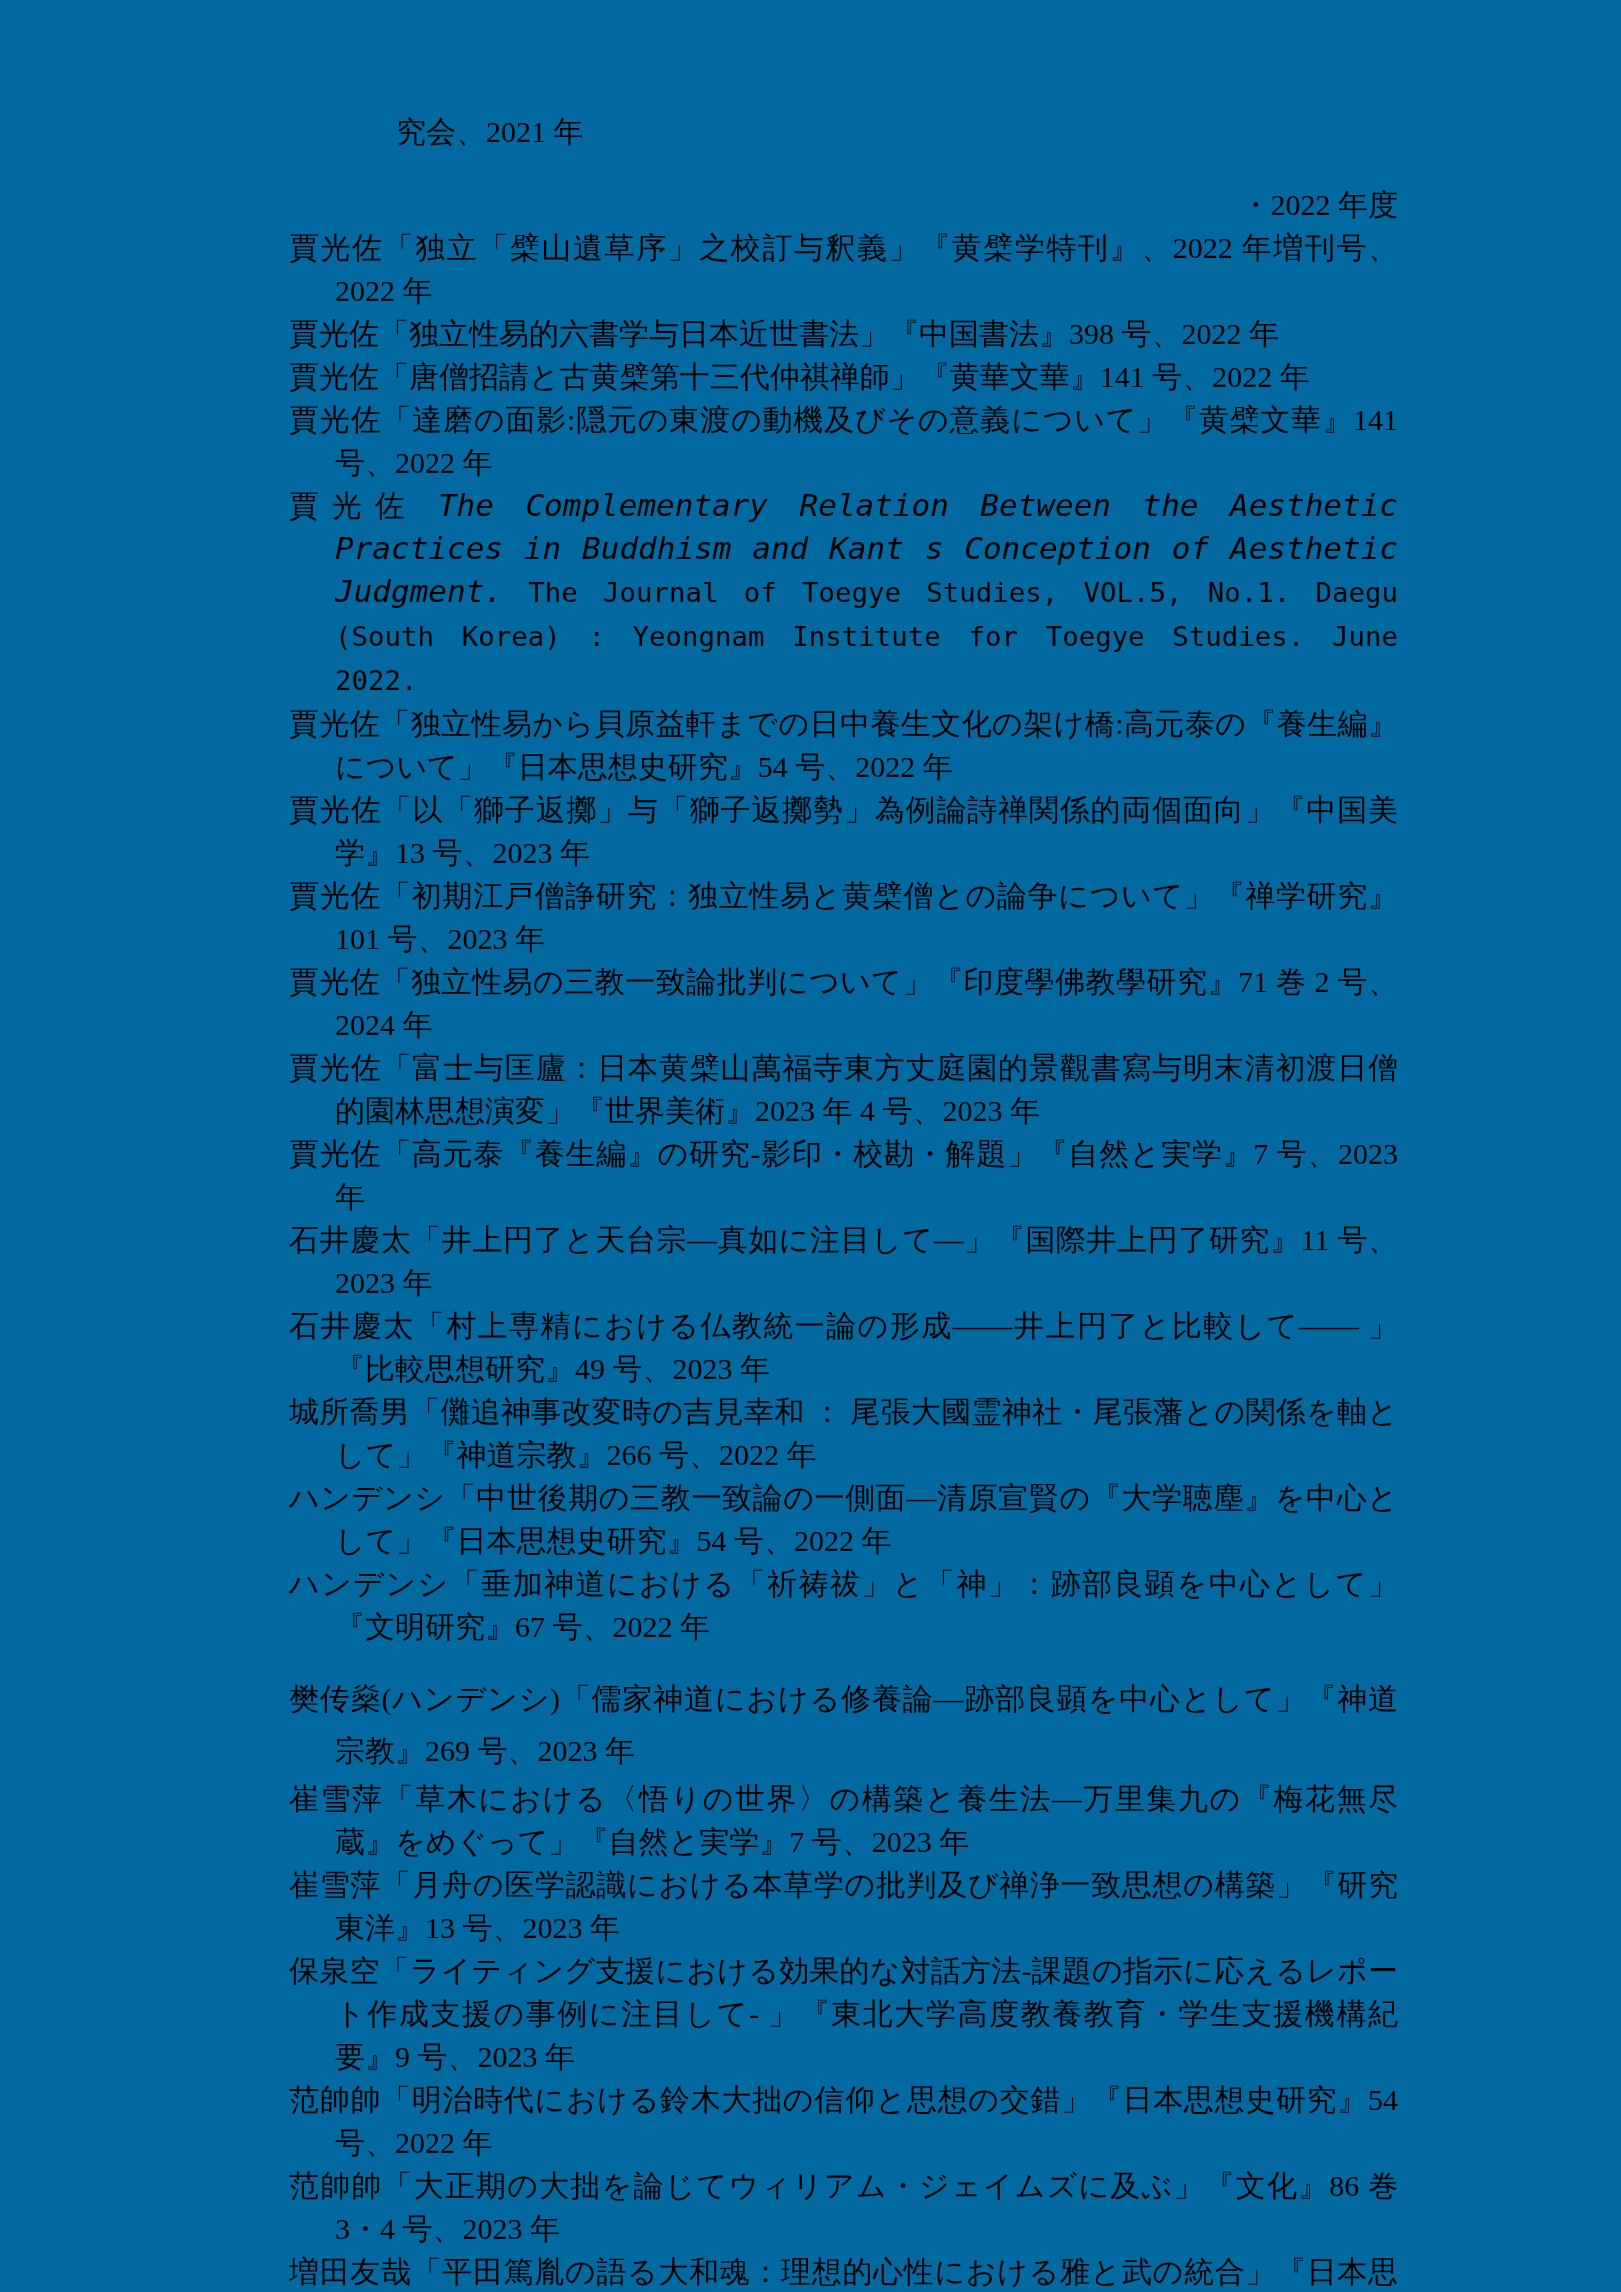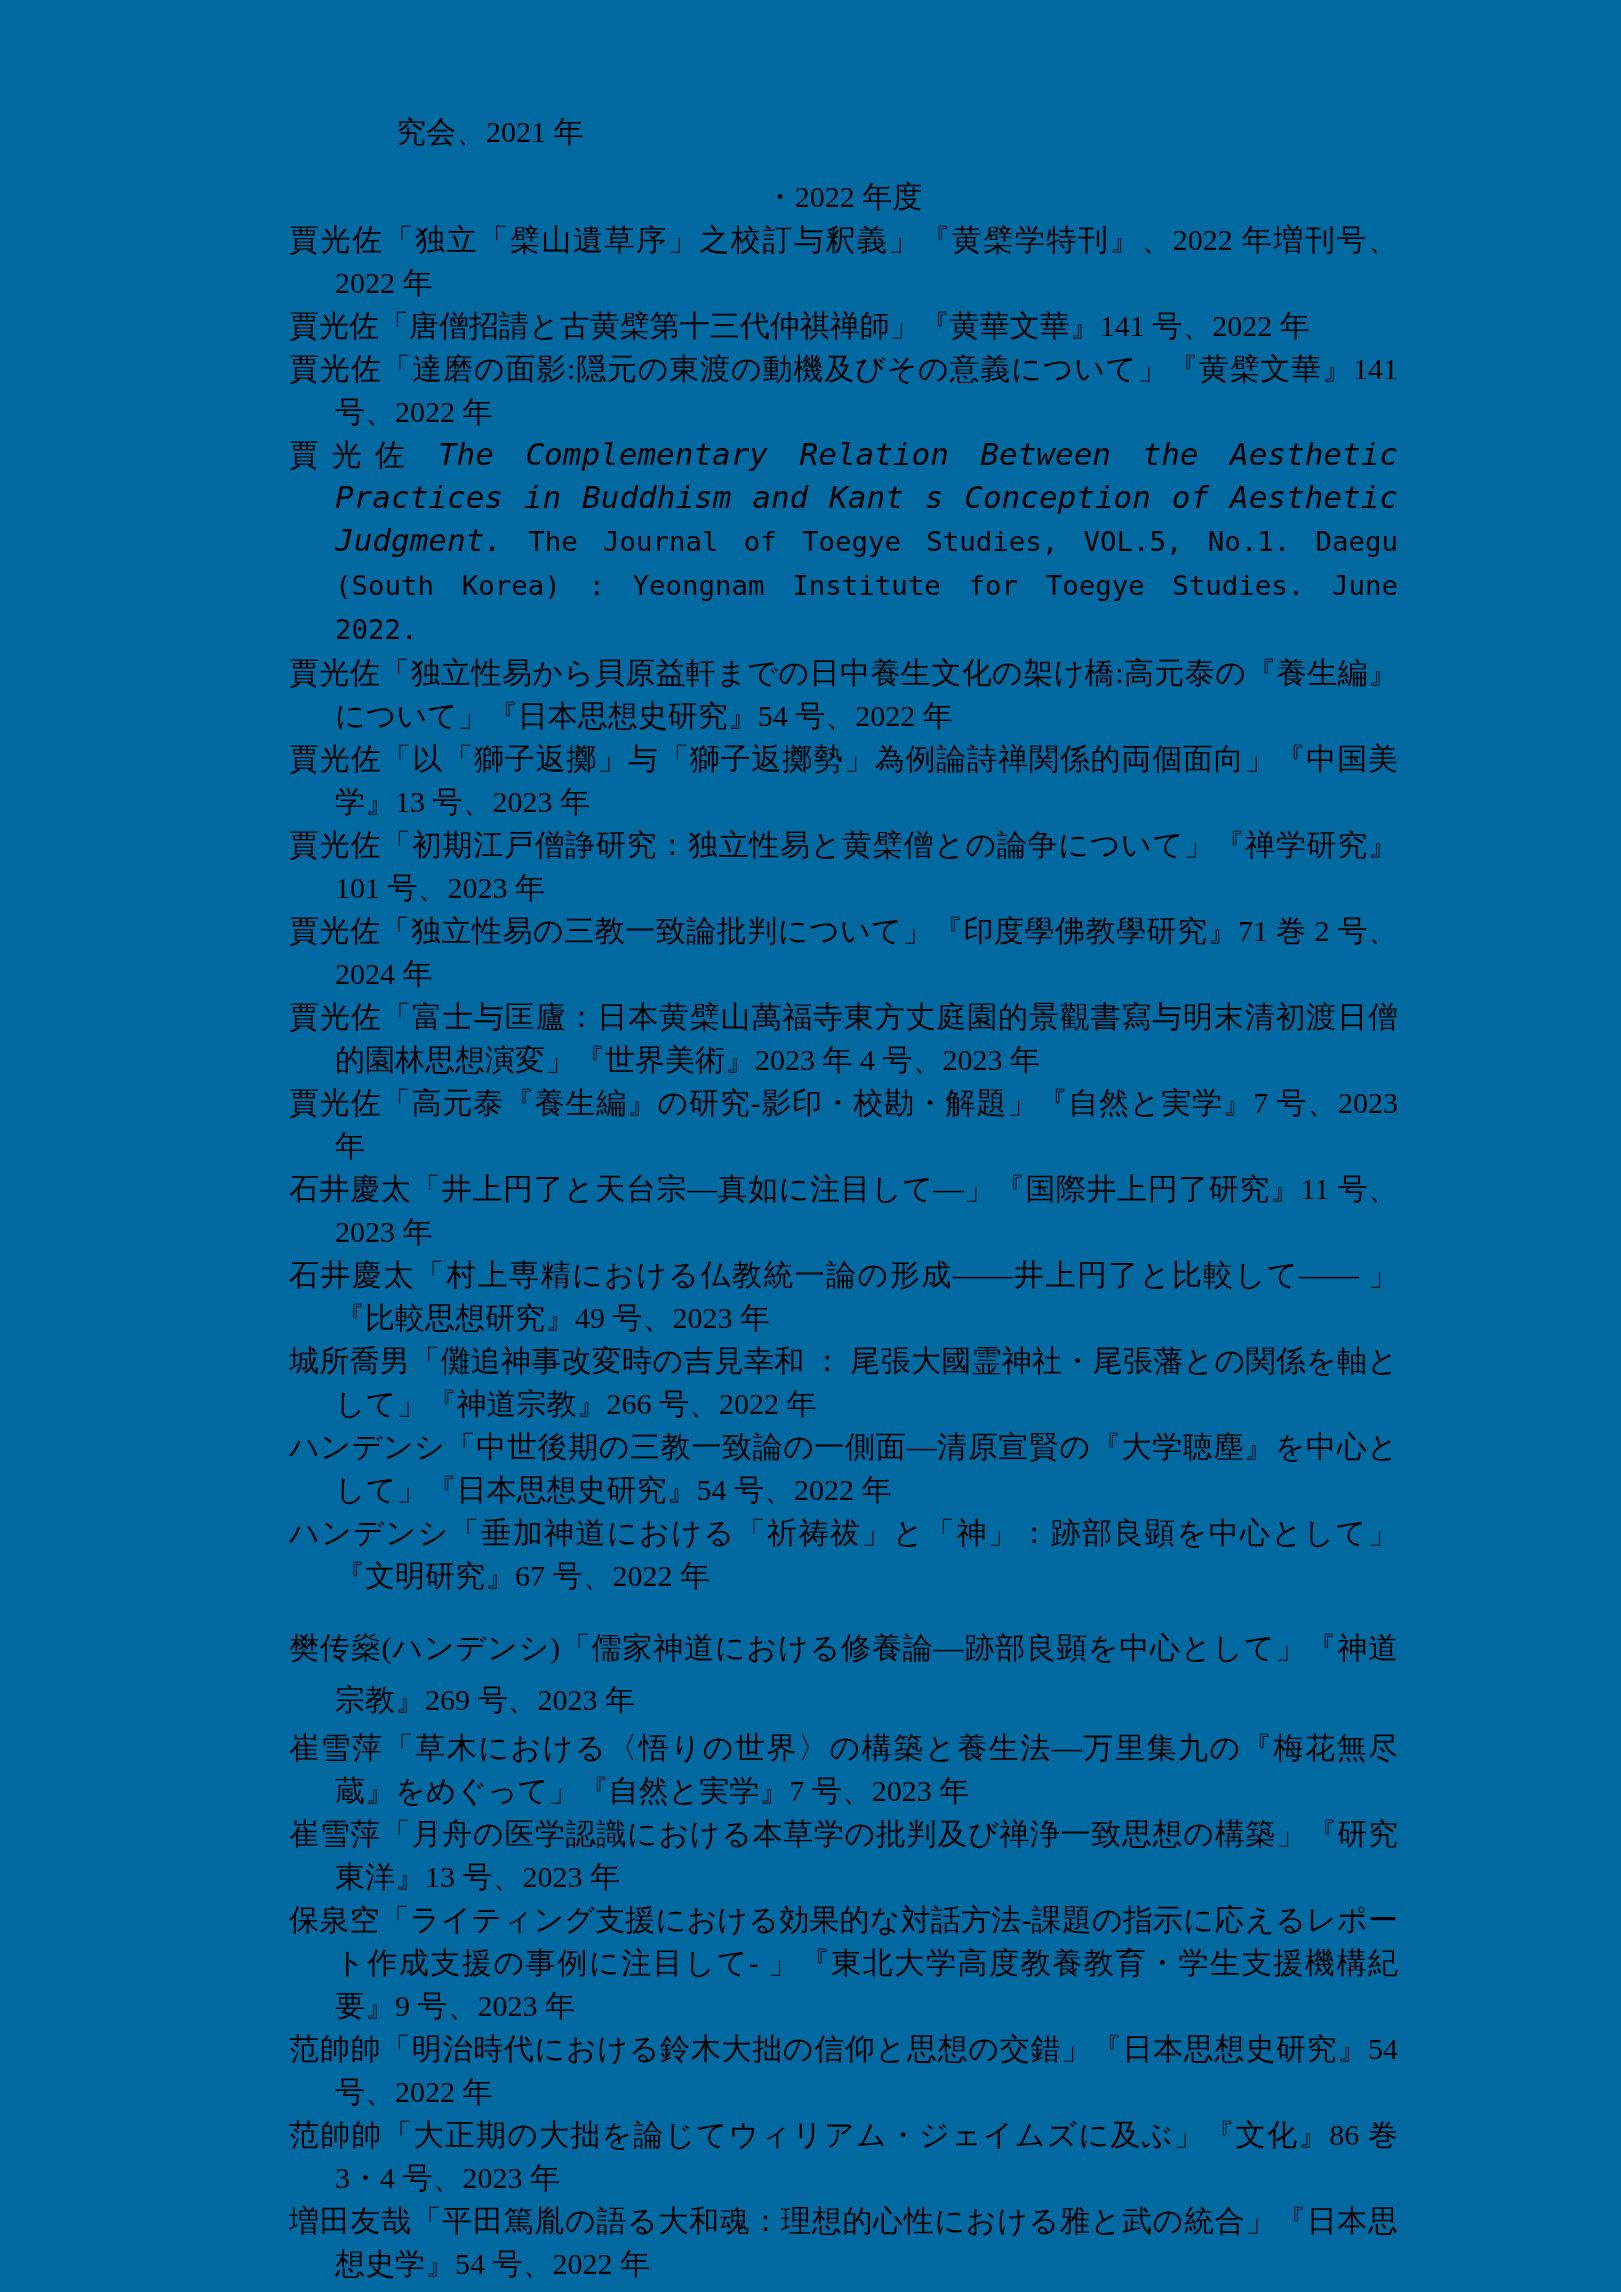--- a/index.html
+++ b/index.html
@@ -20,22 +20,22 @@
   .entry {
     text-align: justify;
     padding-left: 46px;
     text-indent: -46px;
   }
   .carryover {
     text-align: left;
     text-indent: 61px;
   }
   .heading {
-    margin-top: 22px;
-    text-align: center;
+    margin-top: 30px;
+    text-align: right;
   }
   .entry.spaced {
     margin-top: 24.5px;
     line-height: 52px;
   }
   .latin {
     font-family: "DejaVu Sans Mono", "Liberation Mono", monospace;
     font-size: 27.4px;
     line-height: inherit;
   }
@@ -49,20 +49,21 @@
 </head>
 <body>
 
 <div class="page">
   <p class="entry carryover">究会、2021 年</p>
 
   <p class="heading">・2022 年度</p>
 
   <div id="publication-list">
       <p class="entry">賈光佐「独立「檗山遺草序」之校訂与釈義」『黄檗学特刊』、2022 年増刊号、2022 年</p>
+      <p class="entry">賈光佐「独立性易的六書学与日本近世書法」『中国書法』398 号、2022 年</p>
       <p class="entry">賈光佐「唐僧招請と古黄檗第十三代仲祺禅師」『黄華文華』141 号、2022 年</p>
       <p class="entry">賈光佐「達磨の面影:隠元の東渡の動機及びその意義について」『黄檗文華』141 号、2022 年</p>
       <p class="entry"><span>賈光佐 </span><span class="latin-italic">The Complementary Relation Between the Aesthetic Practices in Buddhism and Kant s Conception of Aesthetic Judgment.</span><span class="latin"> The Journal of Toegye Studies, VOL.5, No.1. Daegu (South Korea) : Yeongnam Institute for Toegye Studies. June 2022.</span></p>
       <p class="entry">賈光佐「独立性易から貝原益軒までの日中養生文化の架け橋:高元泰の『養生編』について」『日本思想史研究』54 号、2022 年</p>
       <p class="entry">賈光佐「以「獅子返擲」与「獅子返擲勢」為例論詩禅関係的両個面向」『中国美学』13 号、2023 年</p>
       <p class="entry">賈光佐「初期江戸僧諍研究：独立性易と黄檗僧との論争について」『禅学研究』101 号、2023 年</p>
       <p class="entry">賈光佐「独立性易の三教一致論批判について」『印度學佛教學研究』71 巻 2 号、2024 年</p>
       <p class="entry">賈光佐「富士与匡廬：日本黄檗山萬福寺東方丈庭園的景觀書寫与明末清初渡日僧的園林思想演変」『世界美術』2023 年 4 号、2023 年</p>
       <p class="entry">賈光佐「高元泰『養生編』の研究-影印・校勘・解題」『自然と実学』7 号、2023 年</p>
       <p class="entry">石井慶太「井上円了と天台宗―真如に注目して―」『国際井上円了研究』11 号、2023 年</p>

